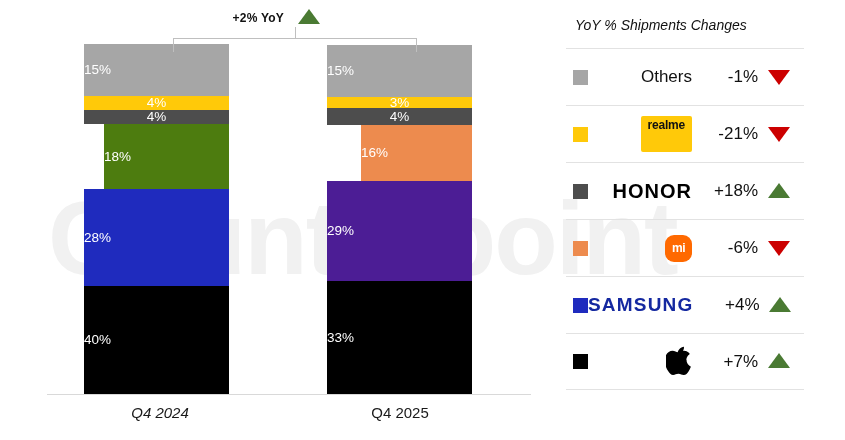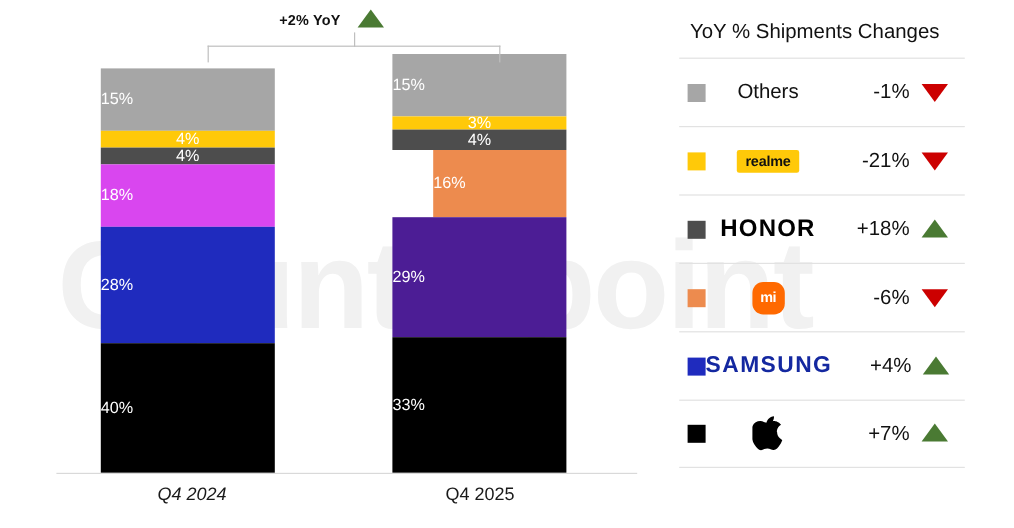--- a/index.html
+++ b/index.html
@@ -163,23 +163,24 @@
     position: absolute;
     left: 553px; top: 0;
     width: 292px; height: 440px;
     z-index: 2;
     box-sizing: border-box;
   }
   #legend-title {
     position: absolute;
     left: 22px;
     top: 17px;
-    font-size: 17px;
+    font-size: 14px;
     color: #111;
     white-space: nowrap;
+    font-style: italic;
   }
   #legend-rows {
     position: absolute;
     left: 13px;
     top: 48px;
     width: 238px;
   }
   .legend-row {
     display: flex;
     align-items: center;
@@ -191,40 +192,40 @@
 
   .swatch {
     width: 15px; height: 15px;
     flex: 0 0 15px;
     margin-left: 7px;
   }
   .brand-cell {
     flex: 0 0 104px;
     display: flex;
     align-items: center;
-    justify-content: center;
+    justify-content: flex-end;
     height: 100%;
   }
   .brand-text {
     font-size: 17px;
     color: #111;
     white-space: nowrap;
   }
   .brand-honor {
     font-size: 20px;
     font-weight: bold;
     letter-spacing: 1px;
     color: #000;
   }
   .brand-realme {
     background: #ffc909;
     color: #111;
     font-size: 12px;
     font-weight: bold;
-    padding: 2px 7px 3px;
+    padding: 2px 7px 20px;
     border-radius: 2px;
     letter-spacing: -0.2px;
   }
   .brand-samsung {
     font-size: 19px;
     font-weight: bold;
     letter-spacing: 1.2px;
     color: #1428a0;
   }
   .xiaomi-logo {
@@ -282,21 +283,21 @@
   <div class="bar" id="bar-q4-2024">
     <div class="seg" style="height:52px;background:#a6a6a6;">
       <span class="seg-label">15%</span>
     </div>
     <div class="seg thin" style="height:14px;background:#ffc909;">
       <span class="seg-label">4%</span>
     </div>
     <div class="seg thin" style="height:14px;background:#4d4d4d;">
       <span class="seg-label">4%</span>
     </div>
-    <div class="seg" style="height:52px;background:#d946ef;">
+    <div class="seg" style="height:65px;background:#4d7c0f;margin-left:20px;">
       <span class="seg-label">18%</span>
     </div>
     <div class="seg" style="height:97px;background:#1f2bbe;">
       <span class="seg-label">28%</span>
     </div>
     <div class="seg" style="height:108px;background:#000000;">
       <span class="seg-label">40%</span>
     </div>
   </div>
 

